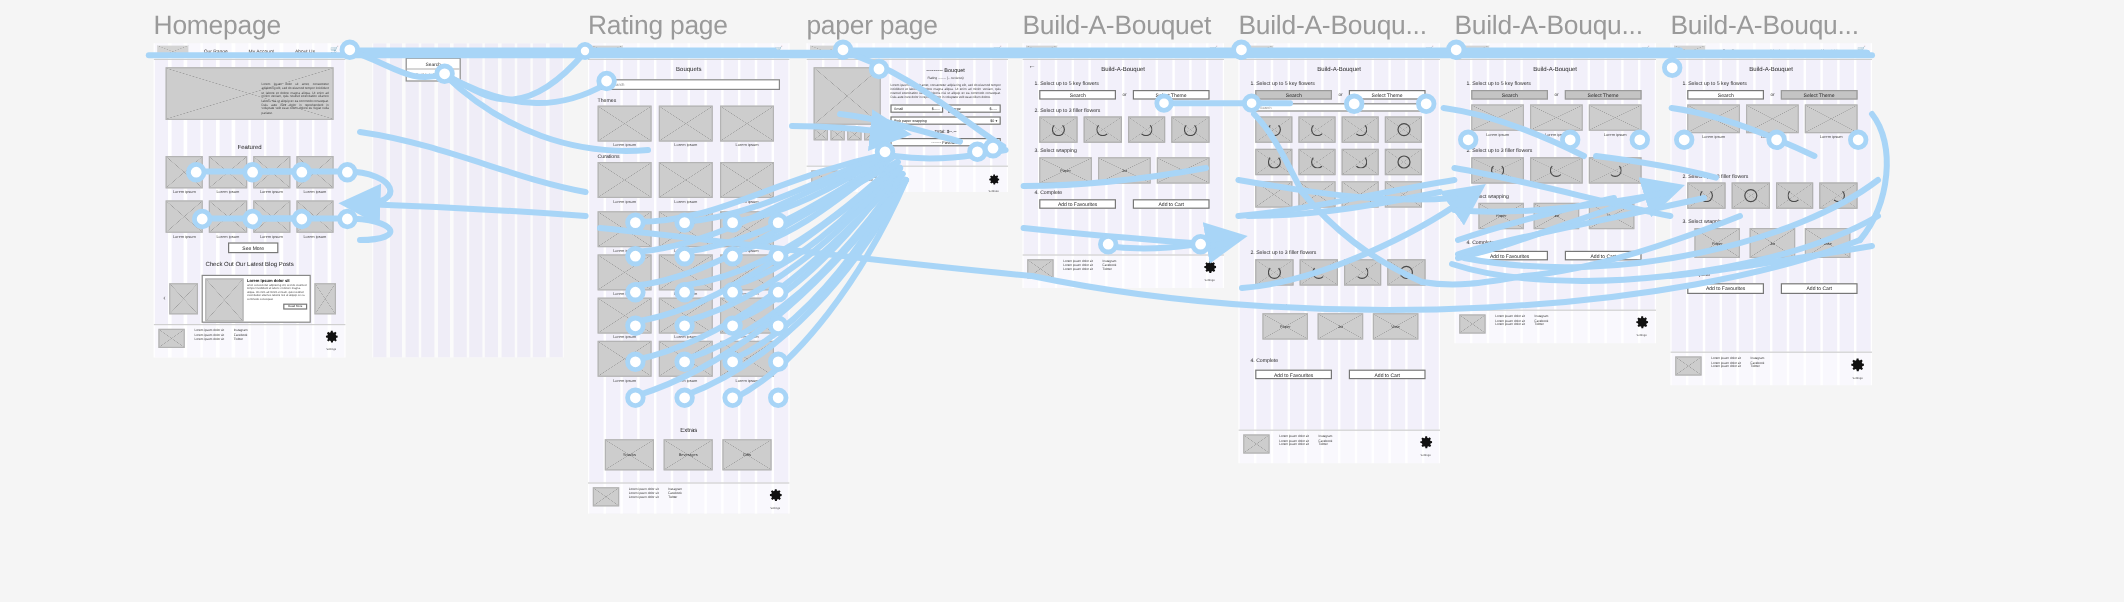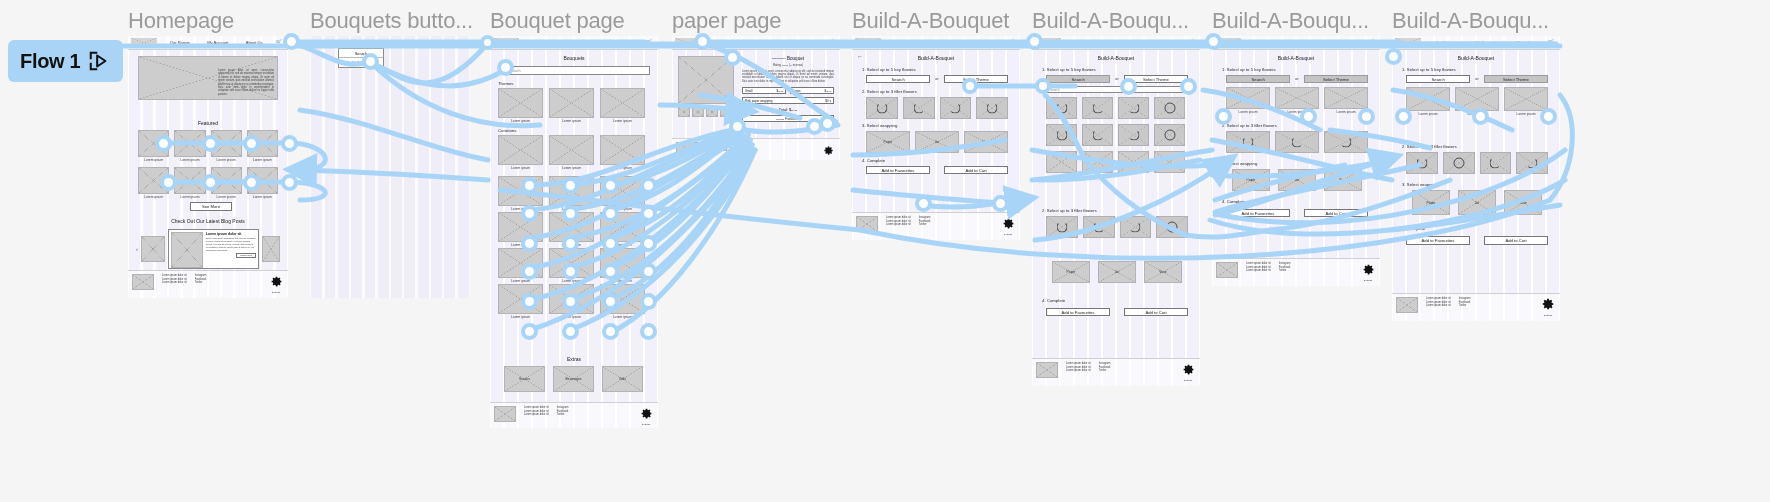--- a/index.html
+++ b/index.html
@@ -298,21 +298,20 @@
           <svg width="13" height="13" viewBox="0 0 24 24">
               <path fill="#111" d="M12 8a4 4 0 100 8 4 4 0 000-8zm0 6a2 2 0 110-4 2 2 0 010 4z"></path>
               <path fill="#111" d="M21 13.4v-2.8l-2.4-.4a6.9 6.9 0 00-.7-1.7l1.4-2-2-2-2 1.4a6.9 6.9 0 00-1.7-.7L13.4 3h-2.8l-.4 2.4c-.6.2-1.2.4-1.7.7L6.5 4.7l-2 2 1.4 2c-.3.5-.5 1.1-.7 1.7L3 10.6v2.8l2.4.4c.2.6.4 1.2.7 1.7l-1.4 2 2 2 2-1.4c.5.3 1.1.5 1.7.7l.4 2.4h2.8l.4-2.4c.6-.2 1.2-.4 1.7-.7l2 1.4 2-2-1.4-2c.3-.5.5-1.1.7-1.7l2.4-.4z"></path>
             </svg>
           <span class="glabel">Settings</span>
         </div>
       </div>
     </div>
   </div>
 
-  <div class="frame-title" style="left:310px; top:8px;">Bouquets butto...</div>
   <div class="screen" id="scr-btn" style="left:310px; top:36px; width:160px; height:262px; background:#fbfbfb;">
     <div class="colgrid">
       <div class="col"></div>
         <div class="col"></div>
         <div class="col"></div>
         <div class="col"></div>
       <div class="col"></div>
         <div class="col"></div>
         <div class="col"></div>
         <div class="col"></div>
@@ -322,21 +321,21 @@
         <div class="col"></div>
     </div>
     <div class="screen-inner">
       <div style="position:absolute; left:28px; top:12px; width:46px; border:0.5px solid #8d8d8d; background:#fff;">
         <div style="height:9px; display:flex; align-items:center; justify-content:center; font-size:4px; color:#222; border-bottom:0.4px solid #bbb;">Search</div>
         <div style="height:9px; display:flex; align-items:center; justify-content:center; font-size:4px; color:#222;">Build-A-Bouquet</div>
       </div>
     </div>
   </div>
 
-  <div class="frame-title" style="left:490px; top:8px;">Bouquet page</div>
+  <div class="frame-title" style="left:490px; top:8px;">Rating page</div>
   <div class="screen" id="scr-bouq" style="left:490px; top:36px; width:168px; height:394px;">
     <div class="colgrid">
       <div class="col"></div>
         <div class="col"></div>
         <div class="col"></div>
         <div class="col"></div>
       <div class="col"></div>
         <div class="col"></div>
         <div class="col"></div>
         <div class="col"></div>
@@ -1107,21 +1106,14 @@
   <div class="hotspot" style="left:562px; top:293px; width:17px; height:17px;"></div>
   <div class="hotspot" style="left:602px; top:293px; width:17px; height:17px;"></div>
   <div class="hotspot" style="left:640px; top:293px; width:17px; height:17px;"></div>
   <div class="hotspot" style="left:521px; top:323px; width:17px; height:17px;"></div>
   <div class="hotspot" style="left:562px; top:323px; width:17px; height:17px;"></div>
   <div class="hotspot" style="left:602px; top:323px; width:17px; height:17px;"></div>
   <div class="hotspot" style="left:640px; top:323px; width:17px; height:17px;"></div>
   <div class="hotspot" style="left:729px; top:118px; width:17px; height:17px;"></div>
   <div class="hotspot" style="left:806px; top:118px; width:17px; height:17px;"></div>
 
-  <div id="flow-badge">
-    <span class="flow-text">Flow 1</span>
-    <svg class="play-icon" width="22" height="22" viewBox="0 0 24 24">
-      <path d="M3 3 L9 3 M3 3 L3 9 M3 21 L9 21 M3 21 L3 15" fill="none" stroke="#111" stroke-width="2.2" stroke-linecap="square"></path>
-      <path d="M10 6 L19 12 L10 18 Z" fill="none" stroke="#111" stroke-width="2.2" stroke-linejoin="round"></path>
-    </svg>
-  </div>
 
 </div>
 
 </body></html>

